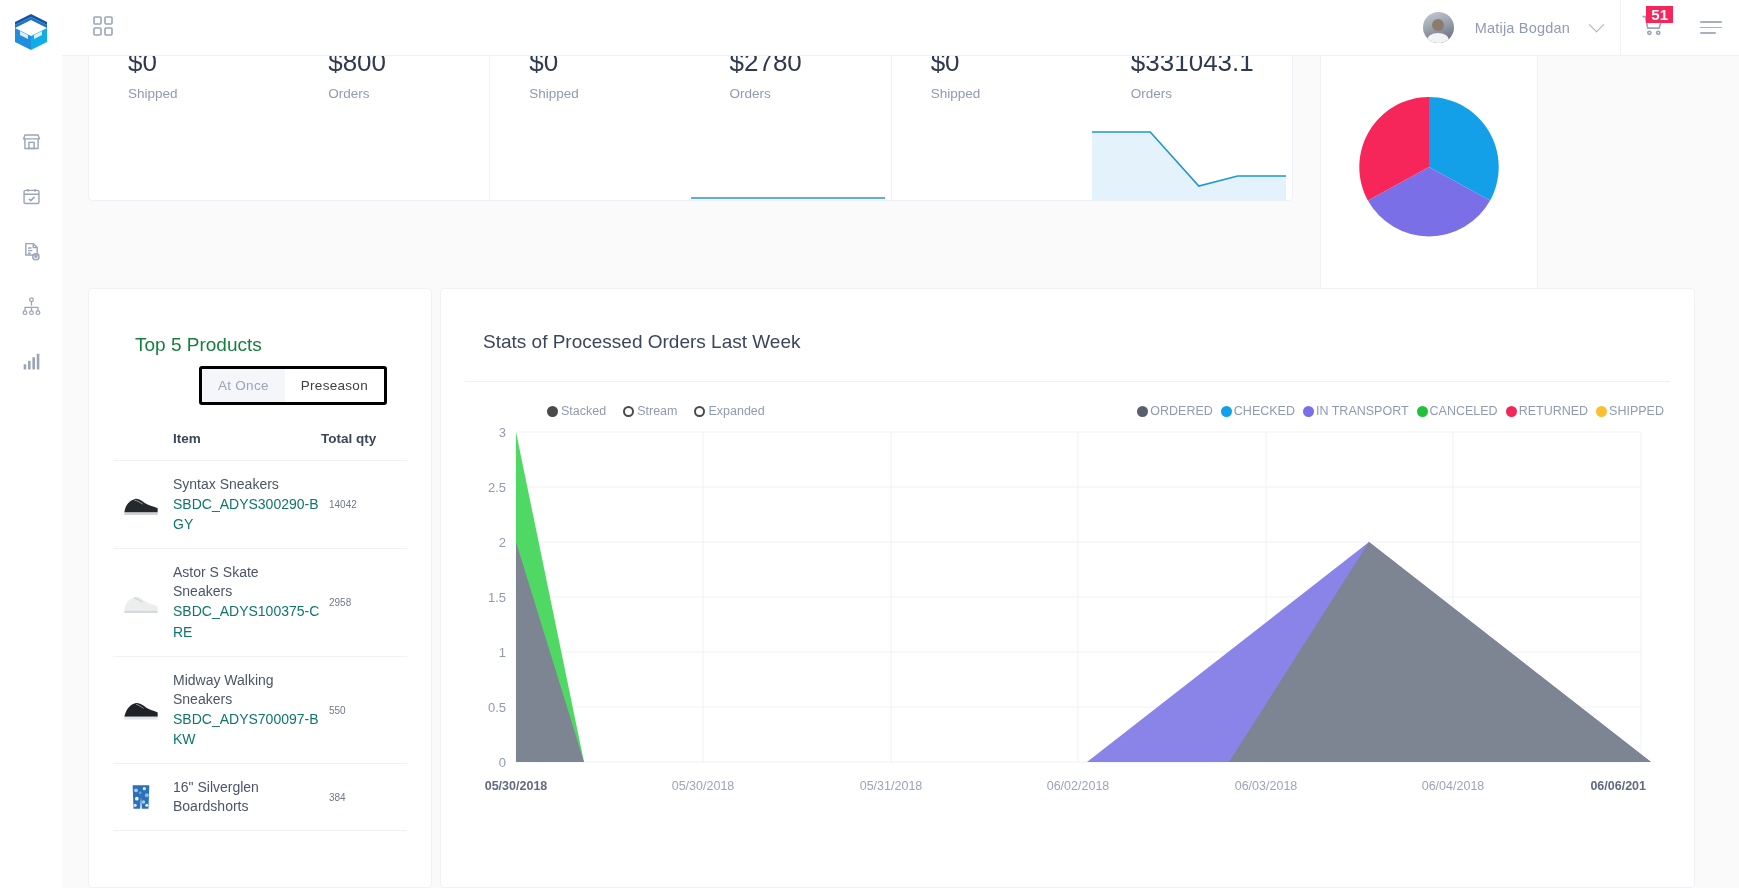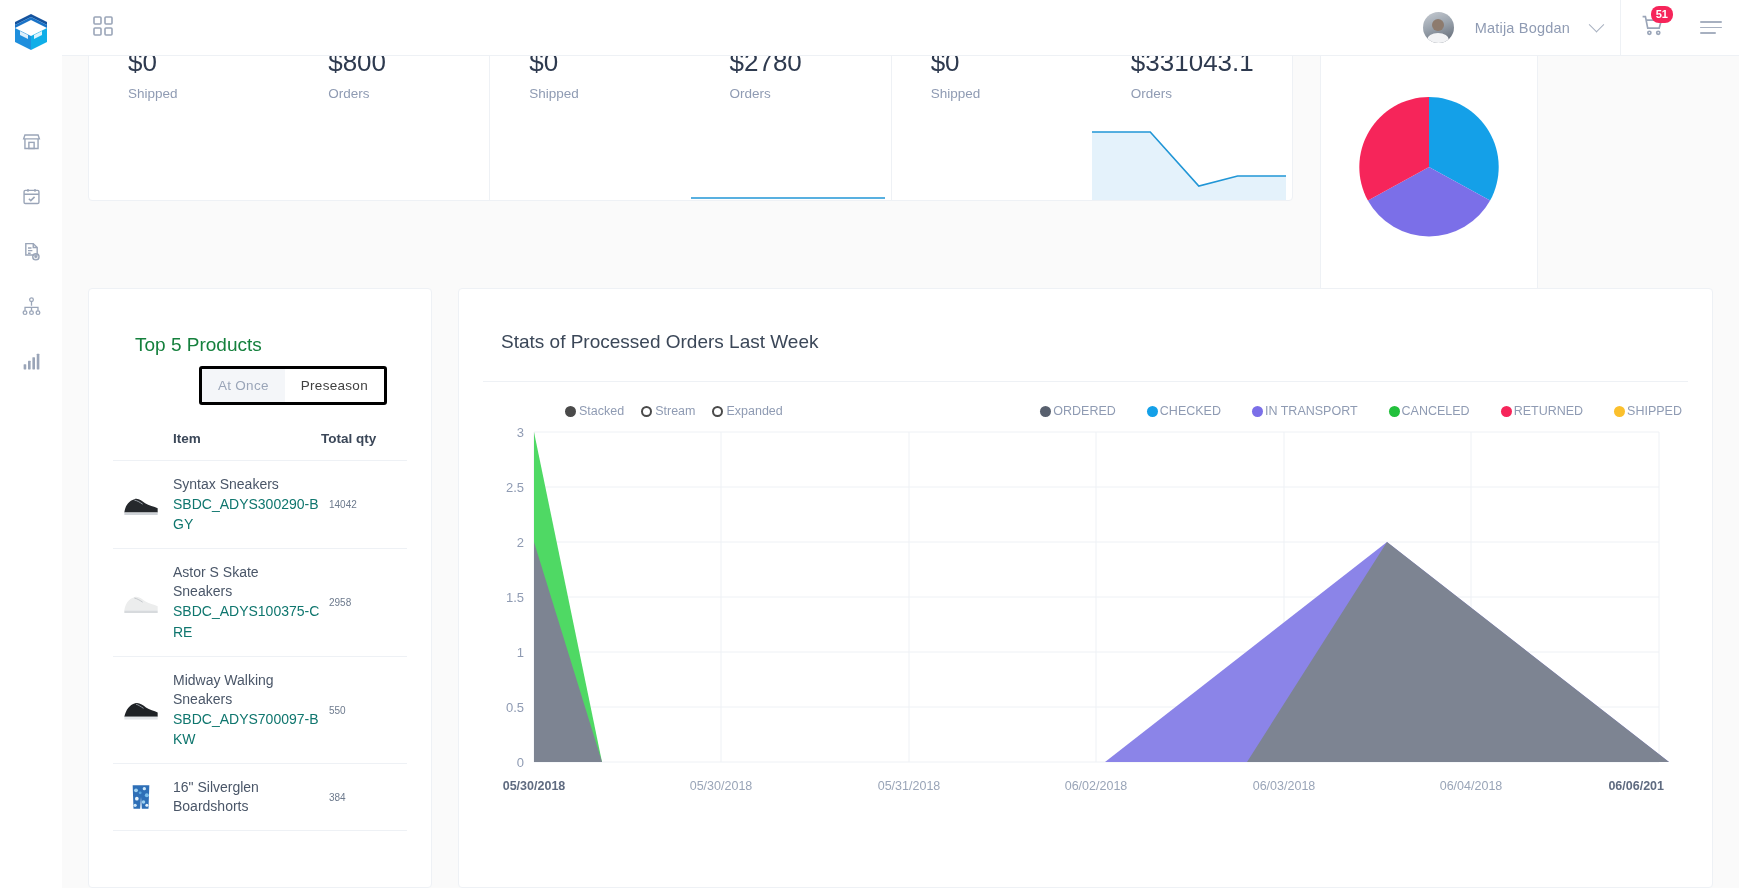--- a/index.html
+++ b/index.html
@@ -57,21 +57,21 @@
     background: #f2f3f5; border-radius: 50% 50% 0 0; transform: translateX(-50%); z-index: 2;
   }
   .user-name { font-size: 14.5px; color: #8f9bb3; letter-spacing: .2px; }
   .chev { width: 11px; height: 11px; border-right: 1.6px solid #a7b0c0; border-bottom: 1.6px solid #a7b0c0;
           transform: rotate(45deg) translate(-2px,-2px); }
   .topbar-sep { width: 1px; height: 56px; background: #eef1f5; }
   .cart-btn { width: 62px; height: 56px; display: flex; align-items: center; justify-content: center;
               position: relative; cursor: pointer; }
   .cart-badge {
     position: absolute; top: 6px; right: 10px; min-width: 22px; height: 17px;
-    background: #f6255a; color: #fff; border-radius: 8px; font-size: 11px; font-weight: bold;
+    background: #f6255a; color: #fff; border-radius: 0; font-size: 15px; font-weight: bold;
     display: flex; align-items: center; justify-content: center; padding: 0 5px;
   }
   .burger-btn { width: 56px; height: 56px; display: flex; align-items: center; justify-content: center; cursor: pointer; }
   .burger span { display:block; height: 1.8px; background: #a7b0c0; border-radius: 1px; margin: 3.5px 0; }
   .burger span:nth-child(1){ width: 22px; }
   .burger span:nth-child(2){ width: 22px; }
   .burger span:nth-child(3){ width: 16px; }
 
   
   .content { position: absolute; left: 62px; top: 56px; width: 1677px; height: 832px; background: #fafafa; }
@@ -124,31 +124,31 @@
   .tbl td { padding: 14px 0 14px 8px; border-bottom: 1px solid #eef1f5; vertical-align: middle; }
   .thumb { width: 40px; height: 30px; display: block; }
   .p-name { font-size: 14px; color: #4a5668; line-height: 1.35; }
   .p-sku { font-size: 14px; color: #0f766e; line-height: 1.45; margin-top: 0; word-break: break-all; }
   .p-qty { font-size: 10px; color: #6d7a8d; }
   .col-img { width: 52px; }
   .col-qty { width: 86px; }
 
   
   .stats-card {
-    position: absolute; left: 396px; top: 232px; width: 1255px; height: 600px;
+    position: absolute; left: 378px; top: 232px; width: 1255px; height: 600px;
     background: #fff; border: 1px solid #eef1f5; border-radius: 4px; overflow: hidden;
   }
   .stats-title { font-size: 19px; color: #3b4758; margin: 42px 0 0 42px; font-weight: 400; }
   .stats-rule { height: 1px; background: #eef1f5; margin: 28px 24px 0 24px; }
   .ctrl-row { display: flex; align-items: center; margin-top: 22px; padding: 0 30px 0 106px; }
   .mode-group { display: flex; gap: 17px; }
   .radio { display: flex; align-items: center; gap: 3px; cursor: pointer; font-size: 12.5px; color: #8f9bb3; }
   .radio .dot { width: 11px; height: 11px; border-radius: 50%; border: 2.2px solid #4a4a4a; background: transparent; flex: 0 0 auto; }
   .radio.on .dot { background: #4a4a4a; }
-  .legend { display: flex; gap: 31px; margin-left: auto; }
+  .legend { display: flex; gap: 8px; margin-left: auto; }
   .lg { display: flex; align-items: center; gap: 2px; font-size: 12.5px; color: #8f9bb3; white-space: nowrap; }
   .lg .sw { width: 11px; height: 11px; border-radius: 50%; flex: 0 0 auto; }
   .plot-wrap { position: relative; margin-top: 6px; }
   .plot-wrap svg { display: block; }
 </style>
 </head>
 <body>
 
 <div class="app">
 

